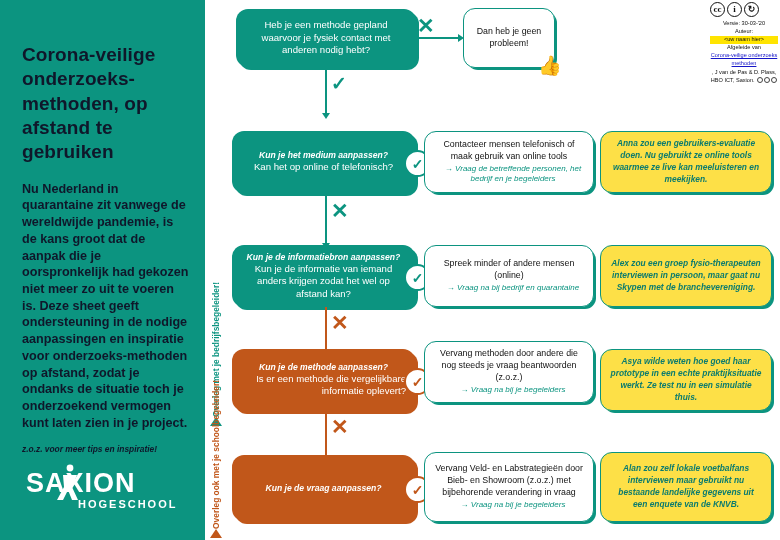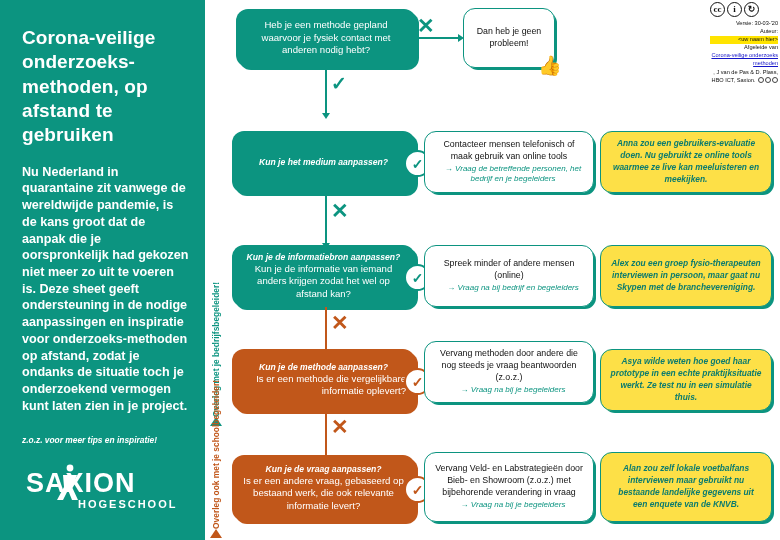--- a/index.html
+++ b/index.html
@@ -4,39 +4,39 @@
 <style>
   html,body{margin:0;padding:0;}
   body{
     width:780px;height:540px;overflow:hidden;
     font-family:"Liberation Sans", sans-serif;
     background:#ffffff;position:relative;
   }
   
   #left-panel{
     position:absolute;left:0;top:0;width:205px;height:540px;
-    background:#0c9480;color:#ffffff;box-sizing:border-box;
-    padding:26px 16px 0 22px;
+    background:#0c9480;color:#0f172a;box-sizing:border-box;
+    padding:43px 16px 0 22px;
   }
   #panel-title{
     font-size:19px;font-weight:bold;line-height:1.28;letter-spacing:.1px;
   }
   #panel-body{
     margin-top:16px;font-size:12.6px;font-weight:bold;line-height:1.33;
   }
   #panel-note{
-    margin-top:20px;font-size:8.4px;font-style:italic;font-weight:bold;
+    margin-top:12px;font-size:8.4px;font-style:italic;font-weight:bold;
   }
   #saxion-logo{
     position:absolute;left:22px;bottom:20px;width:160px;height:64px;
   }
   
   #credits{
     position:absolute;right:2px;top:2px;width:68px;
-    font-size:5.6px;line-height:1.42;color:#111;text-align:right;
+    font-size:5.6px;line-height:1.42;color:#111;text-align:center;
   }
   #cc-row{display:flex;gap:2px;margin-bottom:3px;justify-content:flex-start;}
   .cc-badge{
     width:15px;height:15px;border-radius:50%;border:1.4px solid #111;
     display:flex;align-items:center;justify-content:center;
     font-size:9px;font-weight:bold;color:#111;box-sizing:border-box;
     font-family:"Liberation Serif", serif;
   }
   .hl{background:#ffe400;}
   .lnk{color:#1414c8;text-decoration:underline;word-break:break-all;}
@@ -178,41 +178,42 @@
   <div class="a-rm">Dan heb je geen probleem!</div>
 </div>
 <div id="thumb" style="left:538px;top:54px;">👍</div>
 
 <div class="conn" style="left:325px;top:67px;width:2px;height:48px;"></div>
 <div class="arrow-d" style="left:322px;top:113px;"></div>
 <div class="marker chk-green" style="left:331px;top:74px;">✓</div>
 
 <div class="box q-box q-green" style="left:232px;top:131px;width:183px;height:62px;">
   <div class="q-it">Kun je het medium aanpassen?</div>
+  <div class="q-rm">Kan het op online of telefonisch?</div>
 </div>
 <div class="chk-circle cc-green" style="left:404px;top:150px;">✓</div>
 <div class="box a-box" style="left:424px;top:131px;width:170px;height:62px;">
   <div class="a-rm">Contacteer mensen telefonisch of maak gebruik van online tools</div>
   <div class="a-hint">→ Vraag de betreffende personen, het bedrijf en je begeleiders</div>
 </div>
 <div class="box t-box" style="left:600px;top:131px;width:172px;height:62px;">
   <div class="t-rm">Anna zou een gebruikers-evaluatie doen. Nu gebruikt ze online tools waarmee ze live kan meeluisteren en meekijken.</div>
 </div>
 <div class="conn" style="left:325px;top:193px;width:2px;height:52px;"></div>
 <div class="arrow-d" style="left:322px;top:243px;"></div>
 <div class="marker x-green" style="left:331px;top:200px;">✕</div>
 
 <div class="box q-box q-green" style="left:232px;top:245px;width:183px;height:62px;">
   <div class="q-it">Kun je de informatiebron aanpassen?</div>
   <div class="q-rm">Kun je de informatie van iemand anders krijgen zodat het wel op afstand kan?</div>
 </div>
 <div class="chk-circle cc-green" style="left:404px;top:264px;">✓</div>
 <div class="box a-box" style="left:424px;top:245px;width:170px;height:62px;">
   <div class="a-rm">Spreek minder of andere mensen (online)</div>
-  <div class="a-hint">→ Vraag na bij bedrijf en begeleiders</div>
+  <div class="a-hint">→ Vraag na bij bedrijf en quarantaine</div>
 </div>
 <div class="box t-box" style="left:600px;top:245px;width:172px;height:62px;">
   <div class="t-rm">Alex zou een groep fysio-therapeuten interviewen in persoon, maar gaat nu Skypen met de branchevereniging.</div>
 </div>
 <div class="conn-o" style="left:325px;top:307px;width:2px;height:48px;"></div>
 <div class="arrow-d-o" style="left:322px;top:353px;"></div>
 <div class="marker x-orange" style="left:331px;top:312px;">✕</div>
 
 <div class="box q-box q-orange" style="left:232px;top:349px;width:183px;height:62px;text-align:right;">
   <div class="q-it">Kun je de methode aanpassen?</div>
@@ -225,21 +226,20 @@
 </div>
 <div class="box t-box" style="left:600px;top:349px;width:172px;height:62px;">
   <div class="t-rm">Asya wilde weten hoe goed haar prototype in een echte praktijksituatie werkt. Ze test nu in een simulatie thuis.</div>
 </div>
 <div class="conn-o" style="left:325px;top:411px;width:2px;height:46px;"></div>
 <div class="arrow-d-o" style="left:322px;top:455px;"></div>
 <div class="marker x-orange" style="left:331px;top:416px;">✕</div>
 
 <div class="box q-box q-orange" style="left:232px;top:455px;width:183px;height:66px;">
   <div class="q-it">Kun je de vraag aanpassen?</div>
-  <div class="q-rm">Is er een andere vraag, gebaseerd op bestaand werk, die ook relevante informatie levert?</div>
 </div>
 <div class="chk-circle cc-orange" style="left:404px;top:476px;">✓</div>
 <div class="box a-box" style="left:424px;top:452px;width:170px;height:70px;">
   <div class="a-rm">Vervang Veld- en Labstrategieën door Bieb- en Showroom (z.o.z.) met bijbehorende verandering in vraag</div>
   <div class="a-hint">→ Vraag na bij je begeleiders</div>
 </div>
 <div class="box t-box" style="left:600px;top:452px;width:172px;height:70px;">
   <div class="t-rm">Alan zou zelf lokale voetbalfans interviewen maar gebruikt nu bestaande landelijke gegevens uit een enquete van de KNVB.</div>
 </div>
 

